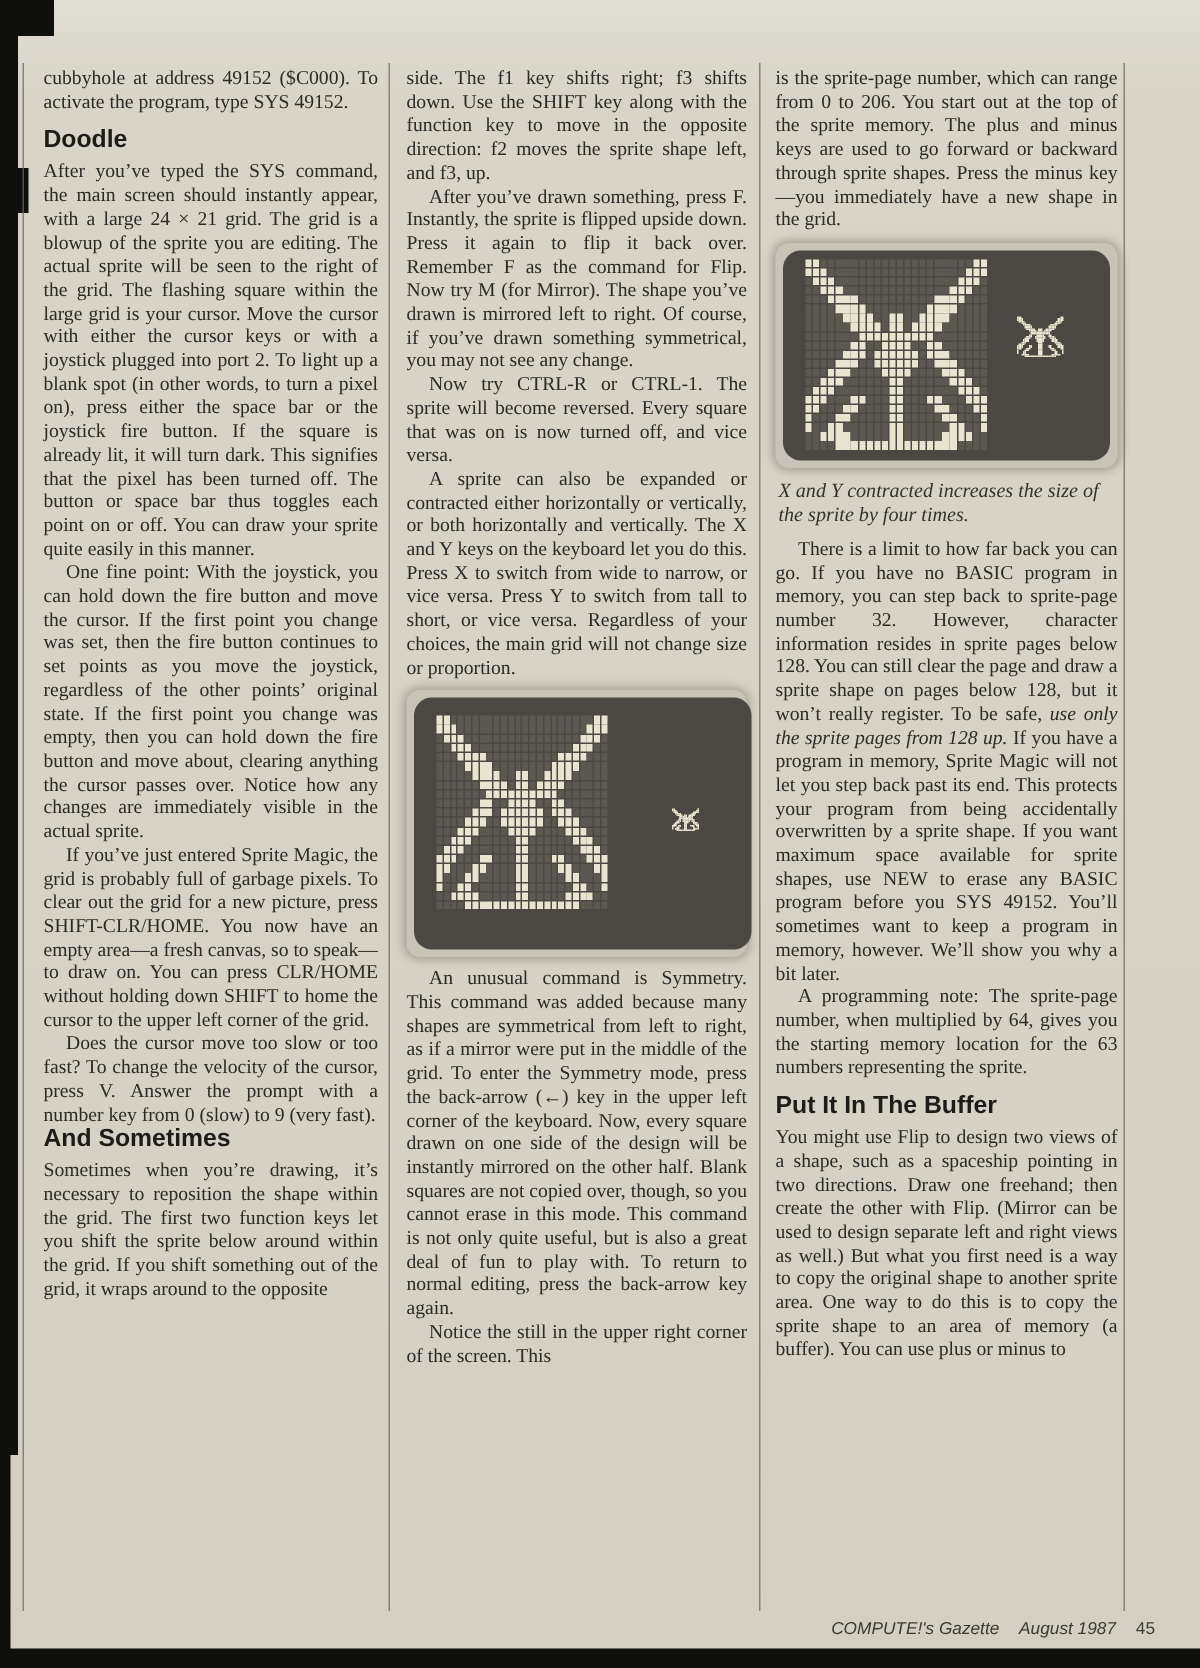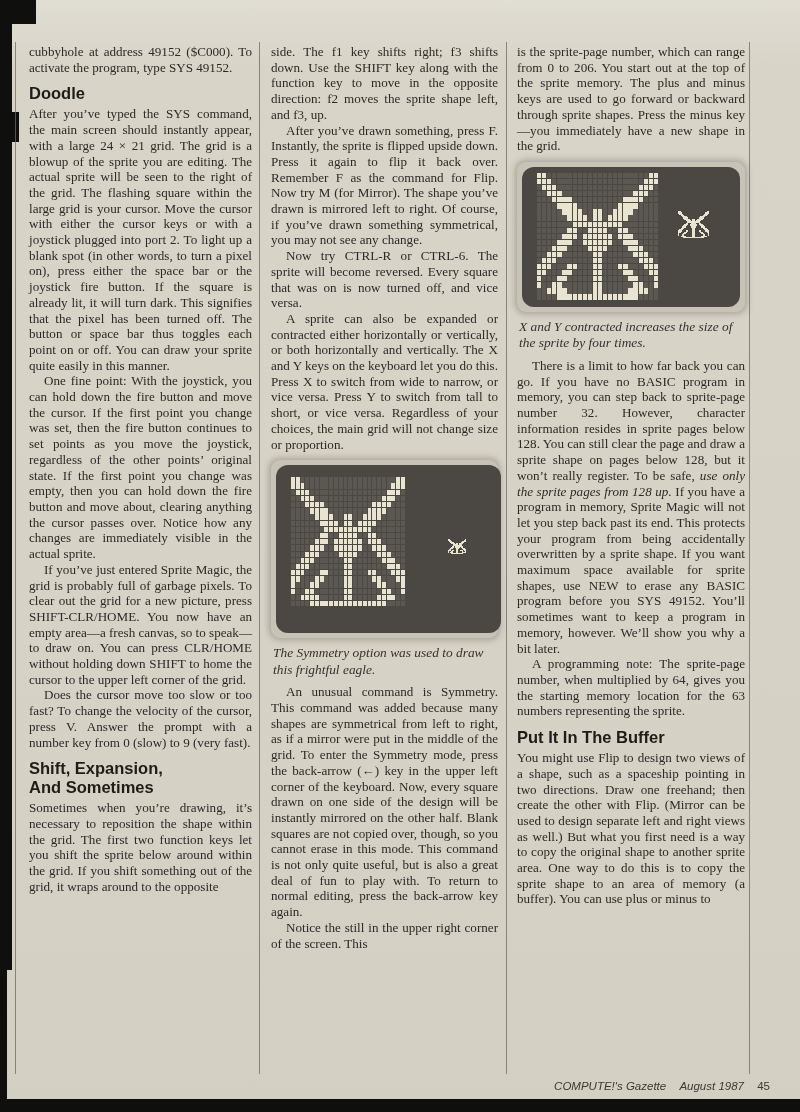--- a/index.html
+++ b/index.html
@@ -52,29 +52,28 @@
 <div class="rule" style="left:506px;top:42px;height:1032px;"></div>
 <div class="rule" style="left:749px;top:42px;height:1032px;"></div>
 
 <div id="col1" class="col">
   <p class="p">cubbyhole at address 49152 ($C000). To activate the program, type SYS 49152.</p>
   <div class="h">Doodle</div>
   <p class="p">After you’ve typed the SYS command, the main screen should instantly appear, with a large 24 × 21 grid. The grid is a blowup of the sprite you are editing. The actual sprite will be seen to the right of the grid. The flashing square within the large grid is your cursor. Move the cursor with either the cursor keys or with a joystick plugged into port 2. To light up a blank spot (in other words, to turn a pixel on), press either the space bar or the joystick fire button. If the square is already lit, it will turn dark. This signifies that the pixel has been turned off. The button or space bar thus toggles each point on or off. You can draw your sprite quite easily in this manner.</p>
   <p class="p indent">One fine point: With the joystick, you can hold down the fire button and move the cursor. If the first point you change was set, then the fire button continues to set points as you move the joystick, regardless of the other points’ original state. If the first point you change was empty, then you can hold down the fire button and move about, clearing anything the cursor passes over. Notice how any changes are immediately visible in the actual sprite.</p>
   <p class="p indent">If you’ve just entered Sprite Magic, the grid is probably full of garbage pixels. To clear out the grid for a new picture, press SHIFT-CLR/HOME. You now have an empty area—a fresh canvas, so to speak—to draw on. You can press CLR/HOME without holding down SHIFT to home the cursor to the upper left corner of the grid.</p>
   <p class="p indent">Does the cursor move too slow or too fast? To change the velocity of the cursor, press V. Answer the prompt with a number key from 0 (slow) to 9 (very fast).</p>
-  <div class="h tight">Shift, Expansion,</div>
   <div class="h tight2">And Sometimes</div>
   <p class="p">Sometimes when you’re drawing, it’s necessary to reposition the shape within the grid. The first two function keys let you shift the sprite below around within the grid. If you shift something out of the grid, it wraps around to the opposite</p>
 </div>
 
 <div id="col2" class="col">
   <p class="p">side. The f1 key shifts right; f3 shifts down. Use the SHIFT key along with the function key to move in the opposite direction: f2 moves the sprite shape left, and f3, up.</p>
   <p class="p indent">After you’ve drawn something, press F. Instantly, the sprite is flipped upside down. Press it again to flip it back over. Remember F as the command for Flip. Now try M (for Mirror). The shape you’ve drawn is mirrored left to right. Of course, if you’ve drawn something symmetrical, you may not see any change.</p>
-  <p class="p indent">Now try CTRL-R or CTRL-6. The sprite will become reversed. Every square that was on is now turned off, and vice versa.</p>
+  <p class="p indent">Now try CTRL-R or CTRL-1. The sprite will become reversed. Every square that was on is now turned off, and vice versa.</p>
   <p class="p indent">A sprite can also be expanded or contracted either horizontally or vertically, or both horizontally and vertically. The X and Y keys on the keyboard let you do this. Press X to switch from wide to narrow, or vice versa. Press Y to switch from tall to short, or vice versa. Regardless of your choices, the main grid will not change size or proportion.</p>
   <div class="figure">
     <div class="photo" style="background: rgb(199, 195, 182);">
       <div id="crt1" class="crt" style="background: rgb(75, 72, 67);">
         <div id="grid1" class="pixel-grid" style="display: grid; grid-template-columns: repeat(24, 3.9px); grid-auto-rows: 5.3px; gap: 0.9px;">
             <div style="background: rgb(233, 228, 207);"></div>
             <div style="background: rgb(233, 228, 207);"></div>
             <div style="background: rgb(91, 88, 81);"></div>
             <div style="background: rgb(91, 88, 81);"></div>
             <div style="background: rgb(91, 88, 81);"></div>
@@ -1079,21 +1078,20 @@
             <div style="background: rgb(233, 228, 207);"></div>
             <div style="background: rgb(233, 228, 207);"></div>
             <div style="background: rgb(233, 228, 207);"></div>
             <div></div>
             <div></div>
             <div></div>
             <div></div>
           </div>
       </div>
     </div>
-    <div class="caption">The Symmetry option was used to draw this frightful eagle.</div>
   </div>
   <p class="p indent">An unusual command is Symmetry. This command was added because many shapes are symmetrical from left to right, as if a mirror were put in the middle of the grid. To enter the Symmetry mode, press the back-arrow (←) key in the upper left corner of the keyboard. Now, every square drawn on one side of the design will be instantly mirrored on the other half. Blank squares are not copied over, though, so you cannot erase in this mode. This command is not only quite useful, but is also a great deal of fun to play with. To return to normal editing, press the back-arrow key again.</p>
   <p class="p indent">Notice the still in the upper right corner of the screen. This</p>
 </div>
 
 <div id="col3" class="col">
   <p class="p">is the sprite-page number, which can range from 0 to 206. You start out at the top of the sprite memory. The plus and minus keys are used to go forward or backward through sprite shapes. Press the minus key—you immediately have a new shape in the grid.</p>
   <div class="figure">
     <div class="photo" style="background: rgb(199, 195, 182);">
       <div id="crt2" class="crt" style="background: rgb(75, 72, 67);">

